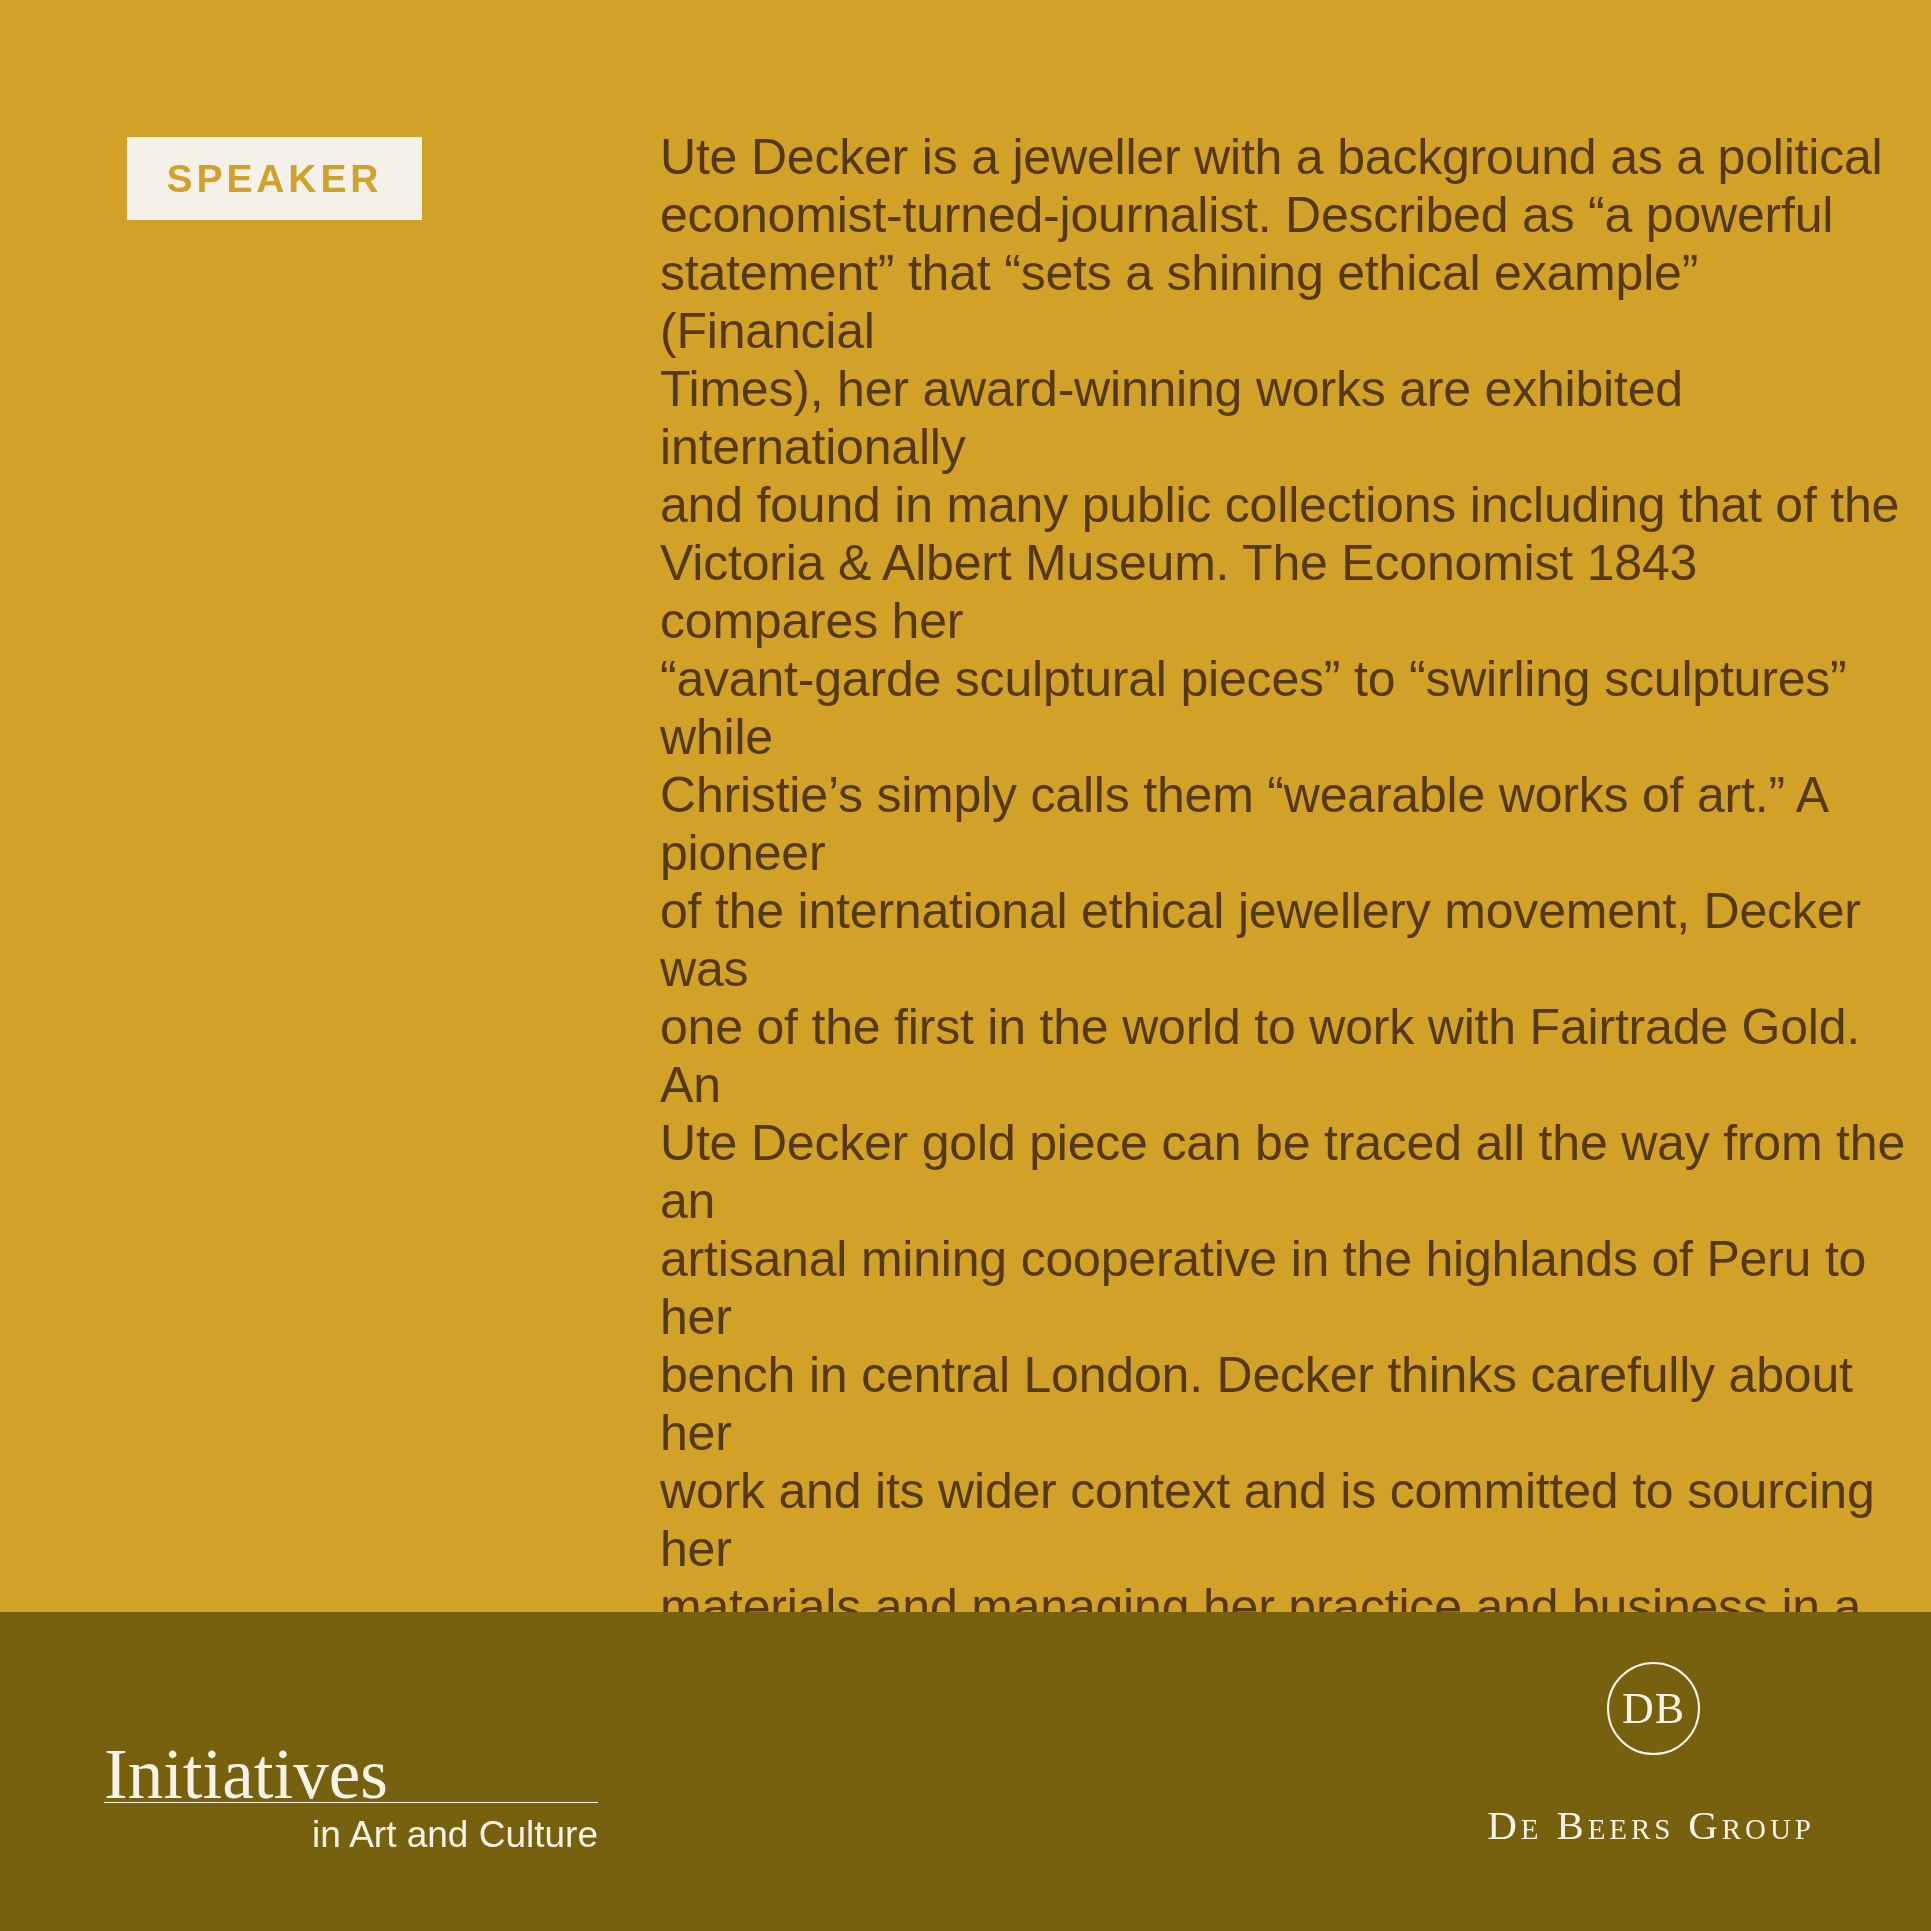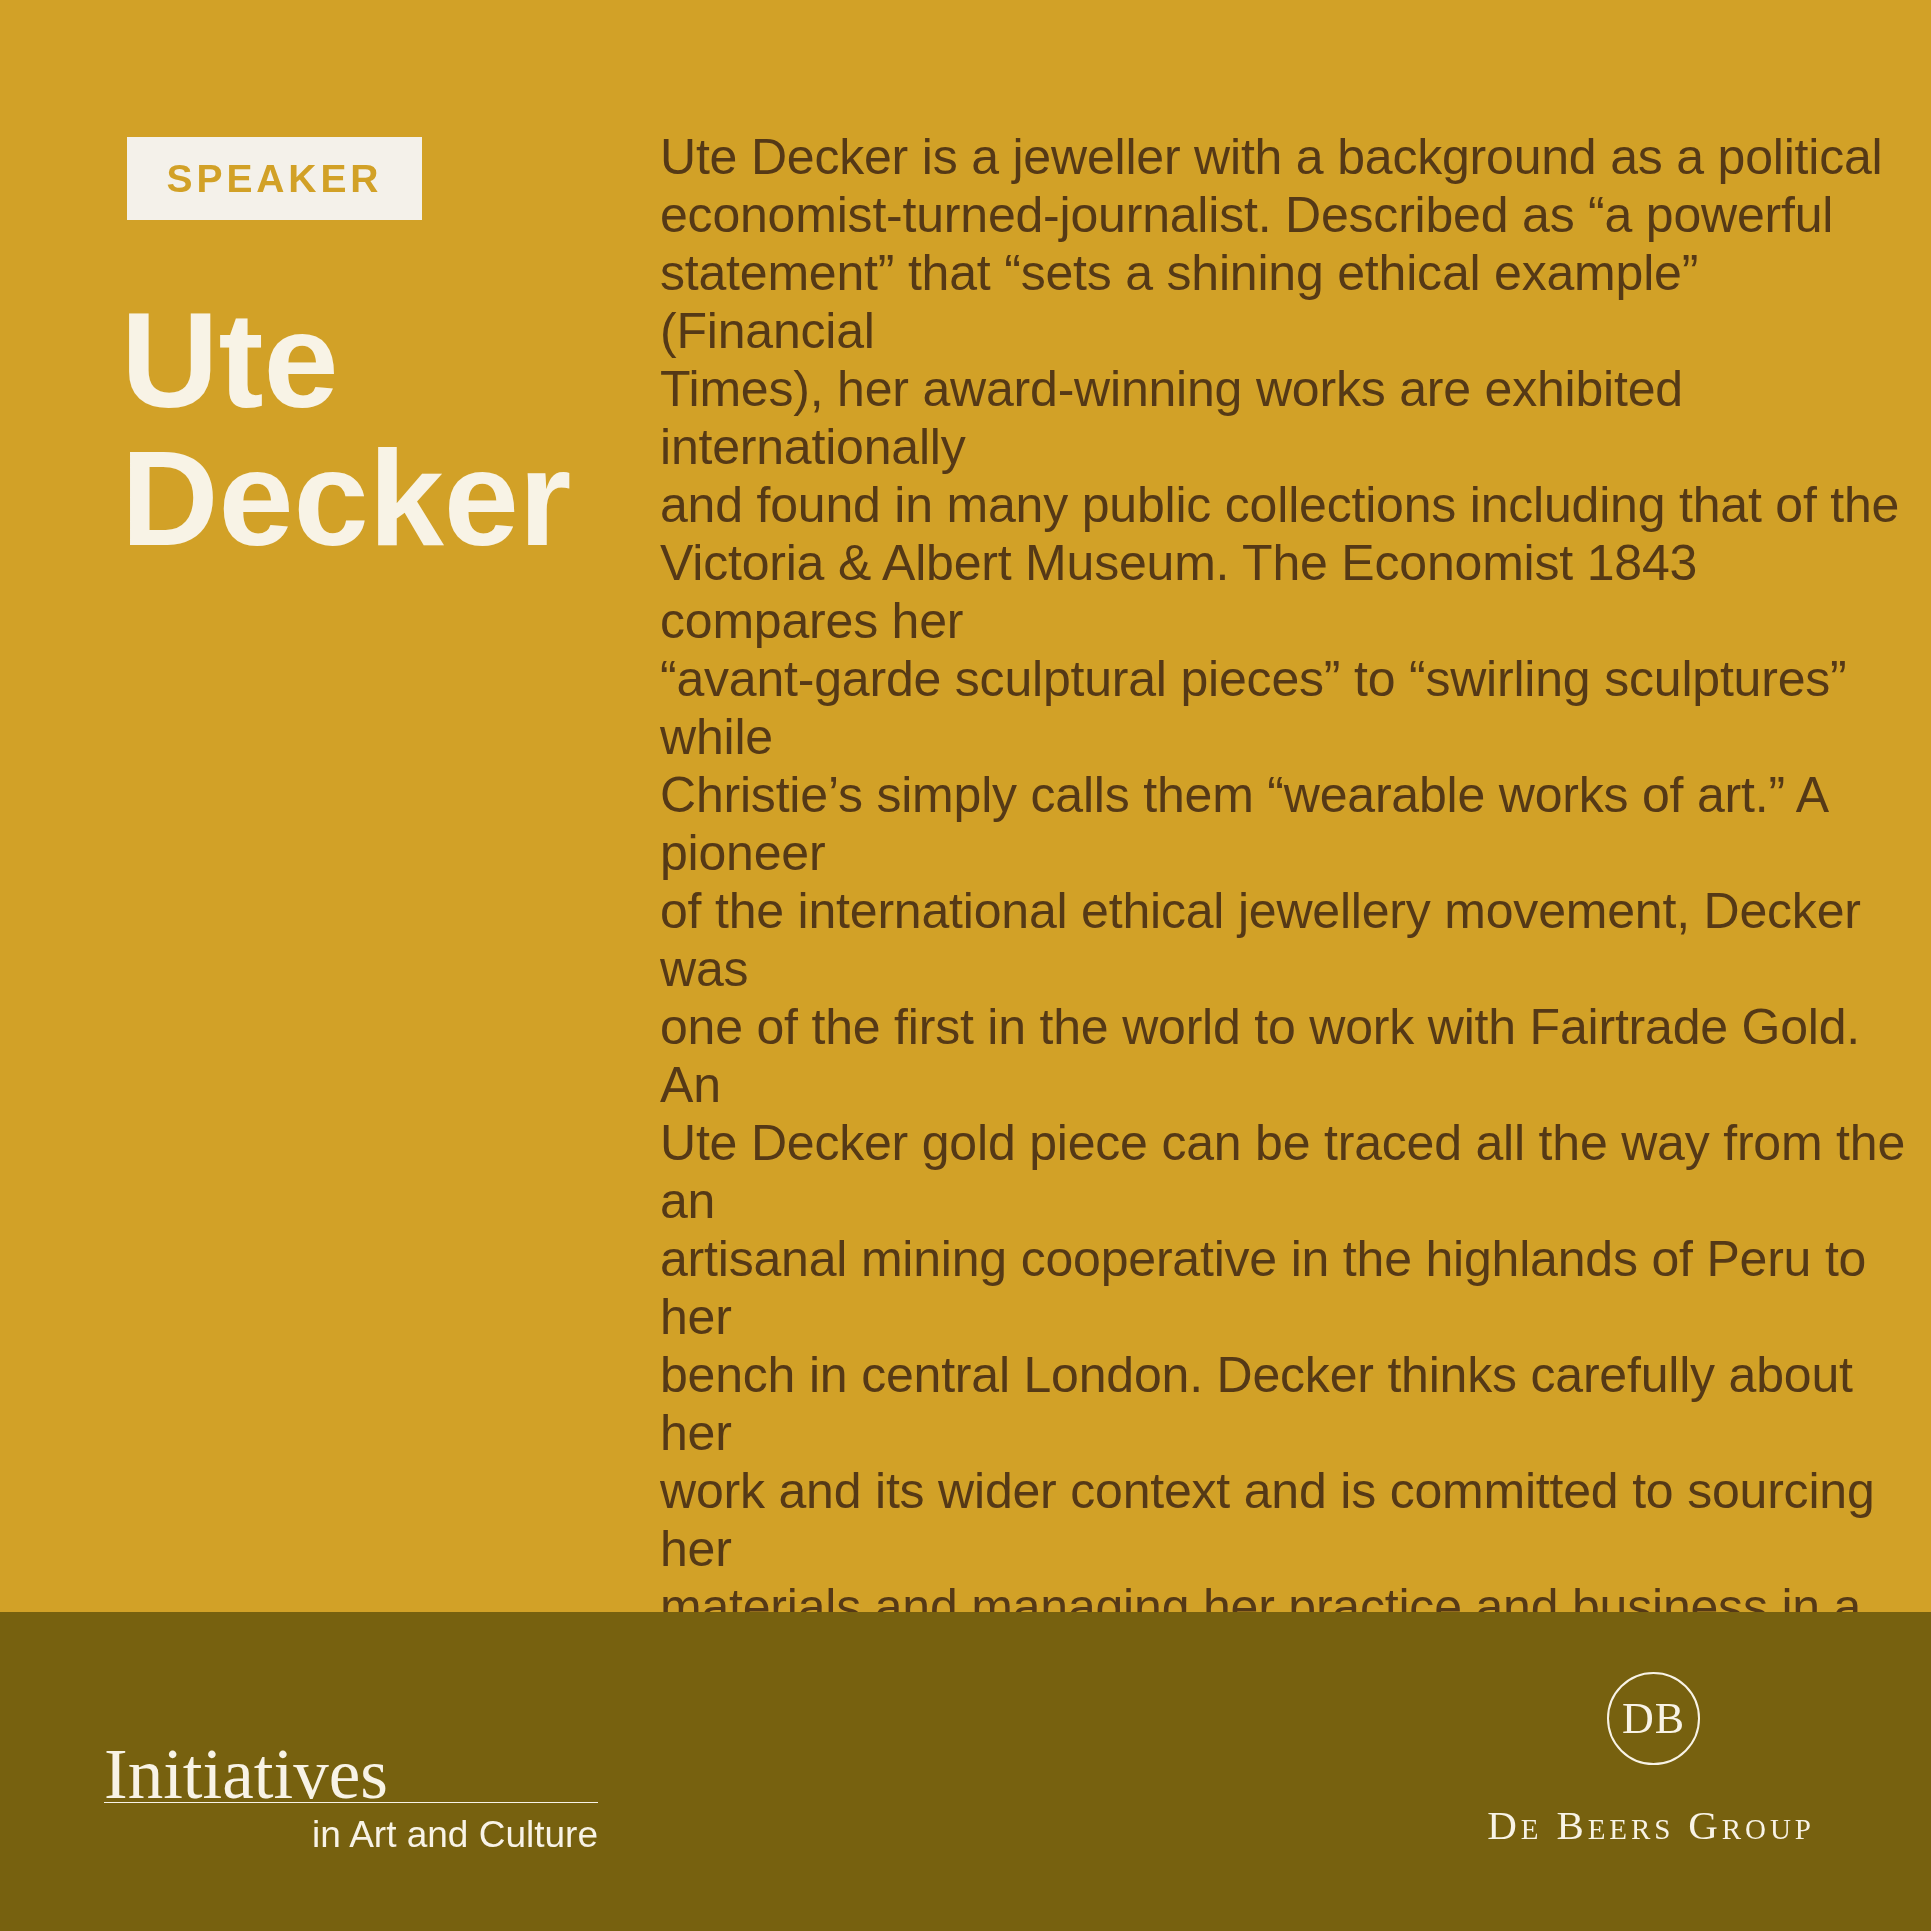--- a/index.html
+++ b/index.html
@@ -111,21 +111,21 @@
     font-size: 44px;
     line-height: 60px;
     white-space: pre-line;
     color: var(--cream, #F8F3E6);
   }
 
   
   .db-circle {
     position: absolute;
     left: 1607px;
-    top: 60px;
+    top: 50px;
     width: 89px;
     height: 89px;
     border: 2.9px solid var(--cream, #F8F3E6);
     border-radius: 50%;
     display: flex;
     align-items: center;
     justify-content: center;
     text-align: center;
   }
   .db-mono {
@@ -149,22 +149,20 @@
 </style>
 </head>
 <body>
 
 <div class="page">
 
   <div class="badge">
     <span>SPEAKER</span>
   </div>
 
-  <h1 class="speaker-name">Ute
-Decker</h1>
 
   <p class="bio">Ute Decker is a jeweller with a background as a political
 economist-turned-journalist. Described as “a powerful
 statement” that “sets a shining ethical example” (Financial
 Times), her award-winning works are exhibited internationally
 and found in many public collections including that of the
 Victoria &amp; Albert Museum. The Economist 1843 compares her
 “avant-garde sculptural pieces” to “swirling sculptures” while
 Christie’s simply calls them “wearable works of art.” A pioneer
 of the international ethical jewellery movement, Decker was

